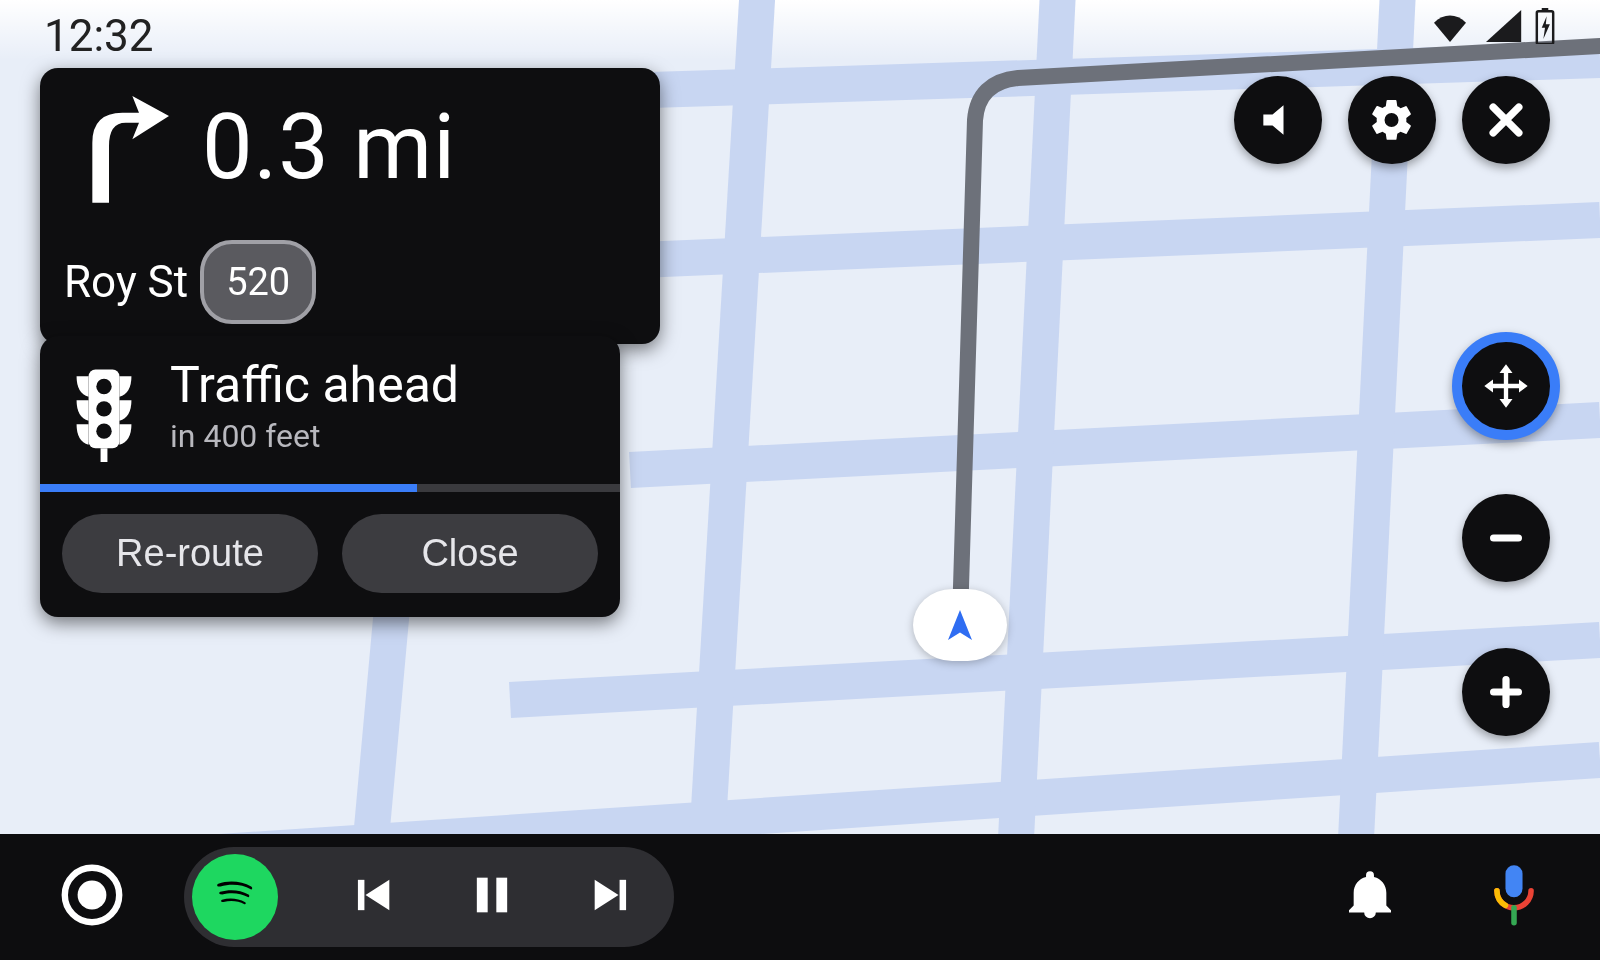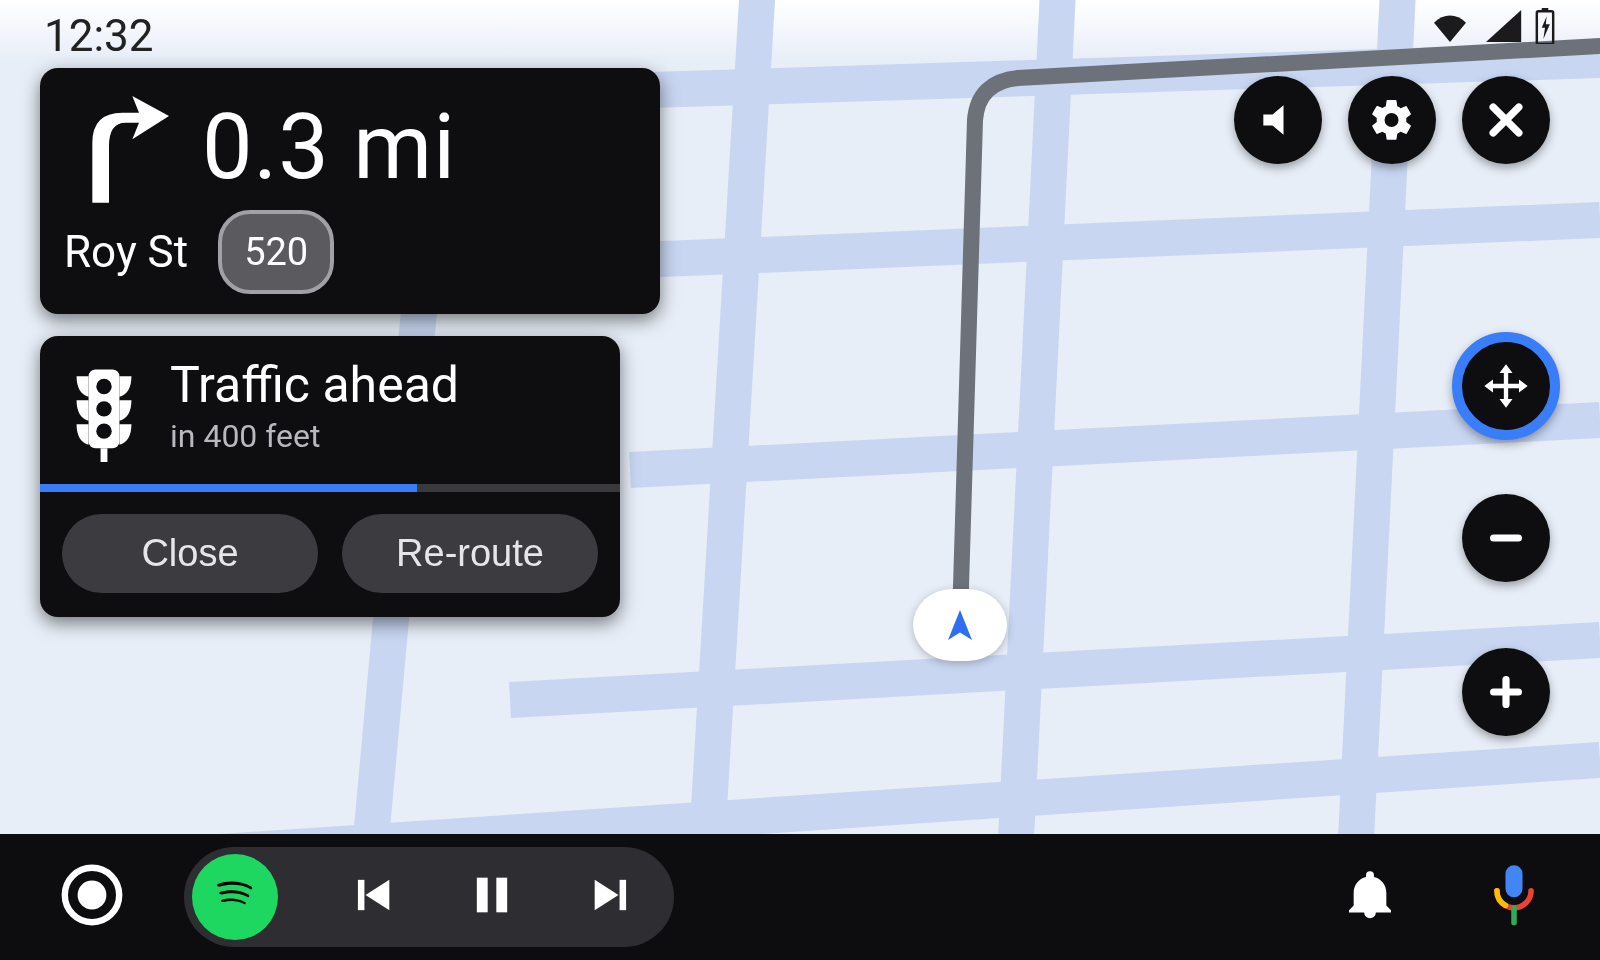--- a/index.html
+++ b/index.html
@@ -57,22 +57,22 @@
   }
   .turn-dist {
     font-size: 90px;
     font-weight: 400;
     letter-spacing: 1px;
     line-height: 1;
   }
   .turn-bottom {
     display: flex;
     align-items: center;
-    gap: 30px;
-    margin-top: 0;
+    gap: 12px;
+    margin-top: 30px;
   }
   .road-name {
     font-size: 44px;
     font-weight: 400;
   }
   .route-badge {
     display: inline-flex;
     align-items: center;
     justify-content: center;
     padding: 16px 22px;
@@ -302,22 +302,22 @@
       </span>
       <div class="alert-texts">
         <div class="alert-title">Traffic ahead</div>
         <div class="alert-sub">in 400 feet</div>
       </div>
     </div>
     <div class="progress">
       <div class="bar" style="width: 65%;"></div>
     </div>
     <div class="alert-buttons">
+      <button class="pill-btn">Re-route</button>
       <button class="pill-btn">Close</button>
-      <button class="pill-btn">Re-route</button>
     </div>
   </div>
 
   <div class="round-btn" style="top:76px; right:278px;">
     <span>
       <svg width="44" height="44" viewBox="0 0 24 24">
           <path d="M4 9 L9 9 L15 4 L15 20 L9 15 L4 15 Z" fill="#ffffff"></path>
         </svg>
     </span>
   </div>

